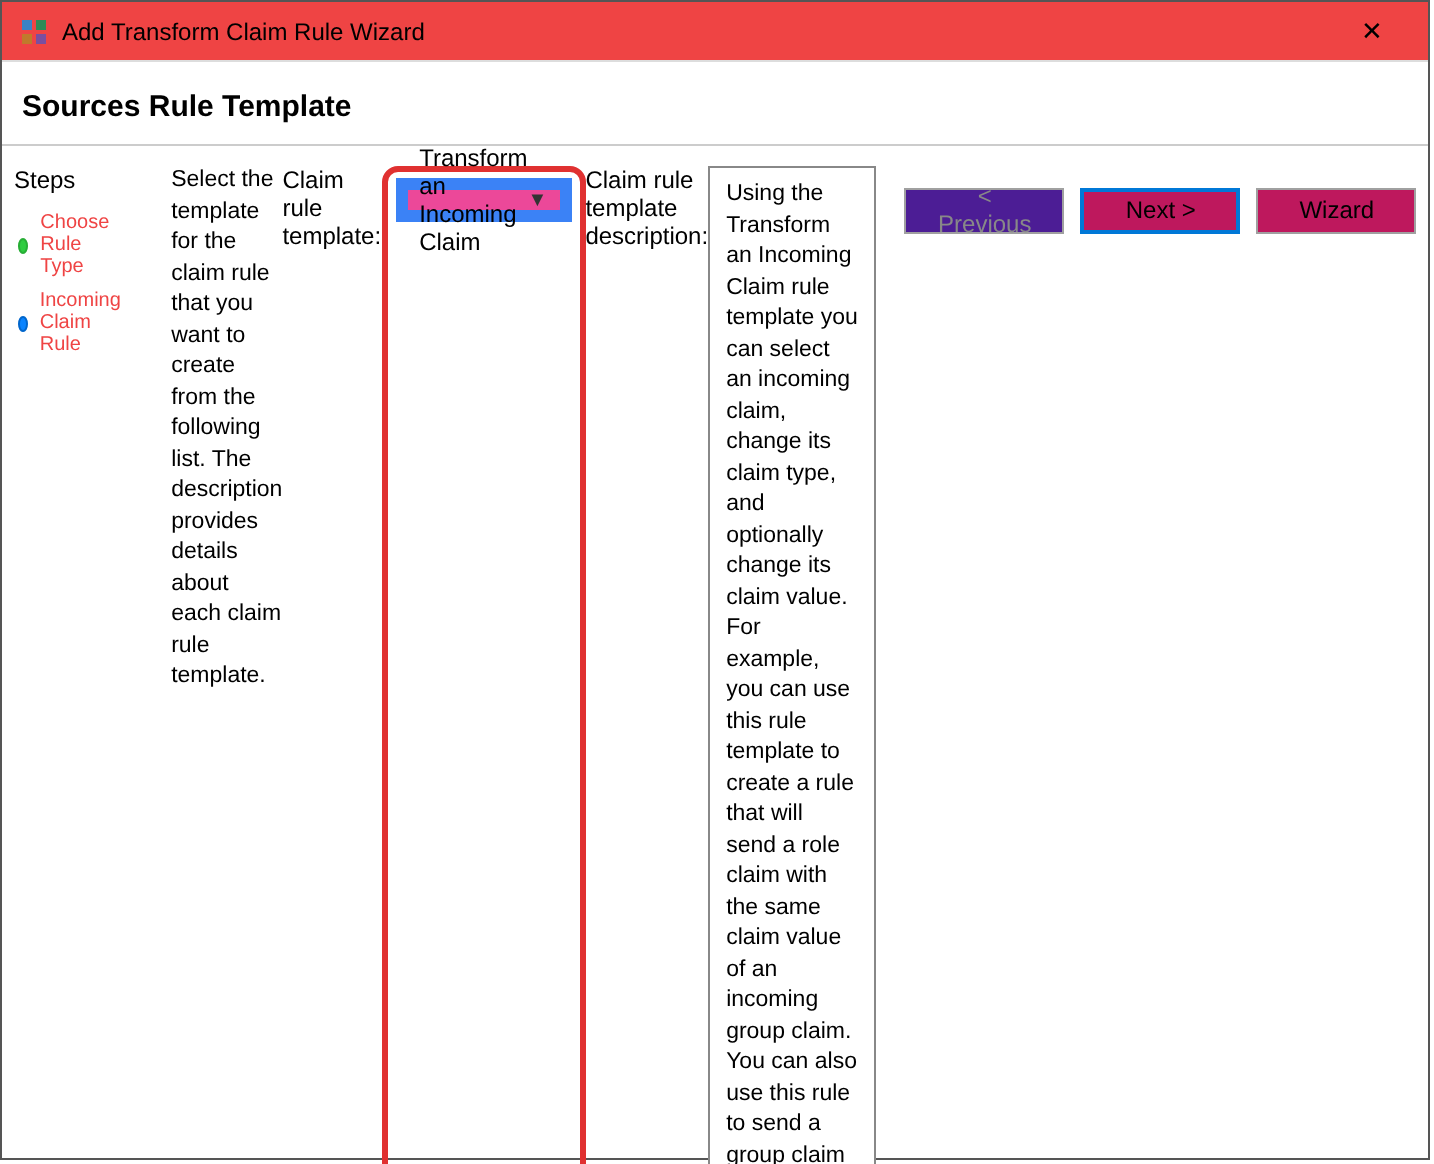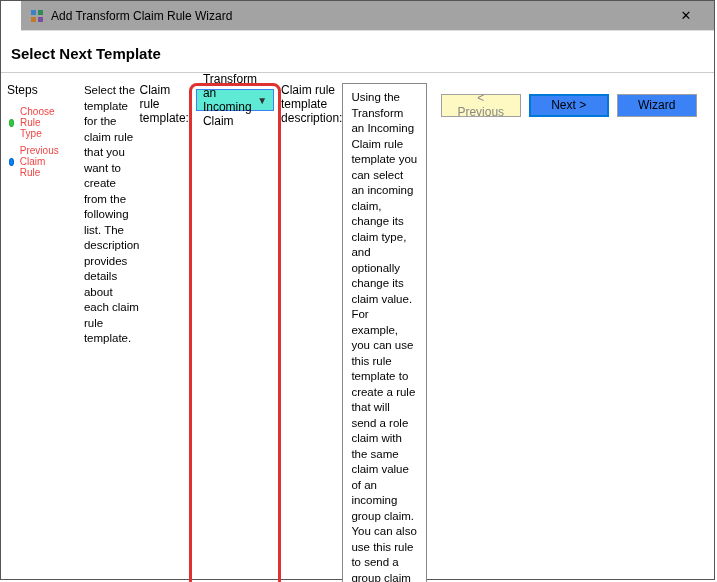--- a/index.html
+++ b/index.html
@@ -18,22 +18,21 @@
   display: flex;
   flex-direction: column;
   background: #fff;
 }
 .titlebar {
   display: flex;
   align-items: center;
   height: 30px;
   padding: 12px 8px;
   border-bottom: 1px solid #ddd;
-  background: #a3a3a3;
-  margin-left: 20px;
+  background: #ef4444;
 }
 .titlebar .icon {
   width: 16px; height: 16px; margin-right: 6px;
   display: inline-flex; align-items: center; justify-content: center;
 }
 .titlebar .title { flex: 1; font-size: 12px; color: #000; }
 .titlebar .close {
   width: 40px; height: 28px; display: flex; align-items: center; justify-content: center;
   font-size: 13px; color: #000; cursor: pointer;
 }
@@ -76,22 +75,22 @@
   border: 3px solid #e03131;
   border-radius: 8px;
   padding: 3px 4px;
   margin-bottom: 10px;
 }
 .select {
   width: 100%;
   display: flex;
   align-items: center;
   justify-content: space-between;
-  background: #5eead4;
-  border: 1px solid #3b82f6;
+  background: #ec4899;
+  border: 6px solid #3b82f6;
   height: 22px;
   padding: 0 6px;
   font-size: 12px;
   color: #000;
 }
 .select .chev { font-size: 10px; color: #333; }
 .desc-box {
   border: 1px solid #888;
   padding: 6px 8px;
   font-size: 11.5px;
@@ -106,27 +105,27 @@
   justify-content: flex-end;
   gap: 8px;
   padding: 0 14px;
   border-top: 0;
 }
 .btn {
   min-width: 80px;
   height: 23px;
   padding: 0 12px;
   font-size: 12px;
-  background: #3b82f6;
+  background: #be185d;
   border: 1px solid #a0a0a0;
   color: #000;
   cursor: pointer;
   display: inline-flex; align-items: center; justify-content: center;
 }
-.btn.disabled { color: #888; cursor: default; background: #fef9c3; }
+.btn.disabled { color: #888; cursor: default; background: #4c1d95; }
 .btn.primary { border: 1px solid #0078d7; box-shadow: inset 0 0 0 1px #0078d7; }
 </style>
 </head>
 <body>
 
 <div class="window">
   <div class="titlebar">
     <span class="icon">
       <svg width="16" height="16" viewBox="0 0 16 16">
         <rect x="2" y="2" width="5" height="5" fill="#3b82c4"></rect>
@@ -134,32 +133,32 @@
         <rect x="2" y="9" width="5" height="5" fill="#c07a2c"></rect>
         <rect x="9" y="9" width="5" height="5" fill="#7a4fa0"></rect>
       </svg>
     </span>
     <span class="title">Add Transform Claim Rule Wizard</span>
     <div class="close">
       <span>✕</span>
     </div>
   </div>
 
-  <div class="header">Select Next Template</div>
+  <div class="header">Sources Rule Template</div>
 
   <div class="body">
     <div class="sidebar">
       <div class="sidebar-title">Steps</div>
       <div class="step-item">
         <span class="bullet green"></span>
         <span>Choose Rule Type</span>
       </div>
       <div class="step-item">
         <span class="bullet blue"></span>
-        <span>Previous Claim Rule</span>
+        <span>Incoming Claim Rule</span>
       </div>
     </div>
 
     <div class="main">
       <div class="intro">Select the template for the claim rule that you want to create from the following list. The description provides details about each claim rule template.</div>
 
       <div class="label">Claim rule template:</div>
       <div class="select-wrap">
         <div class="select">
           <span>Transform an Incoming Claim</span>

